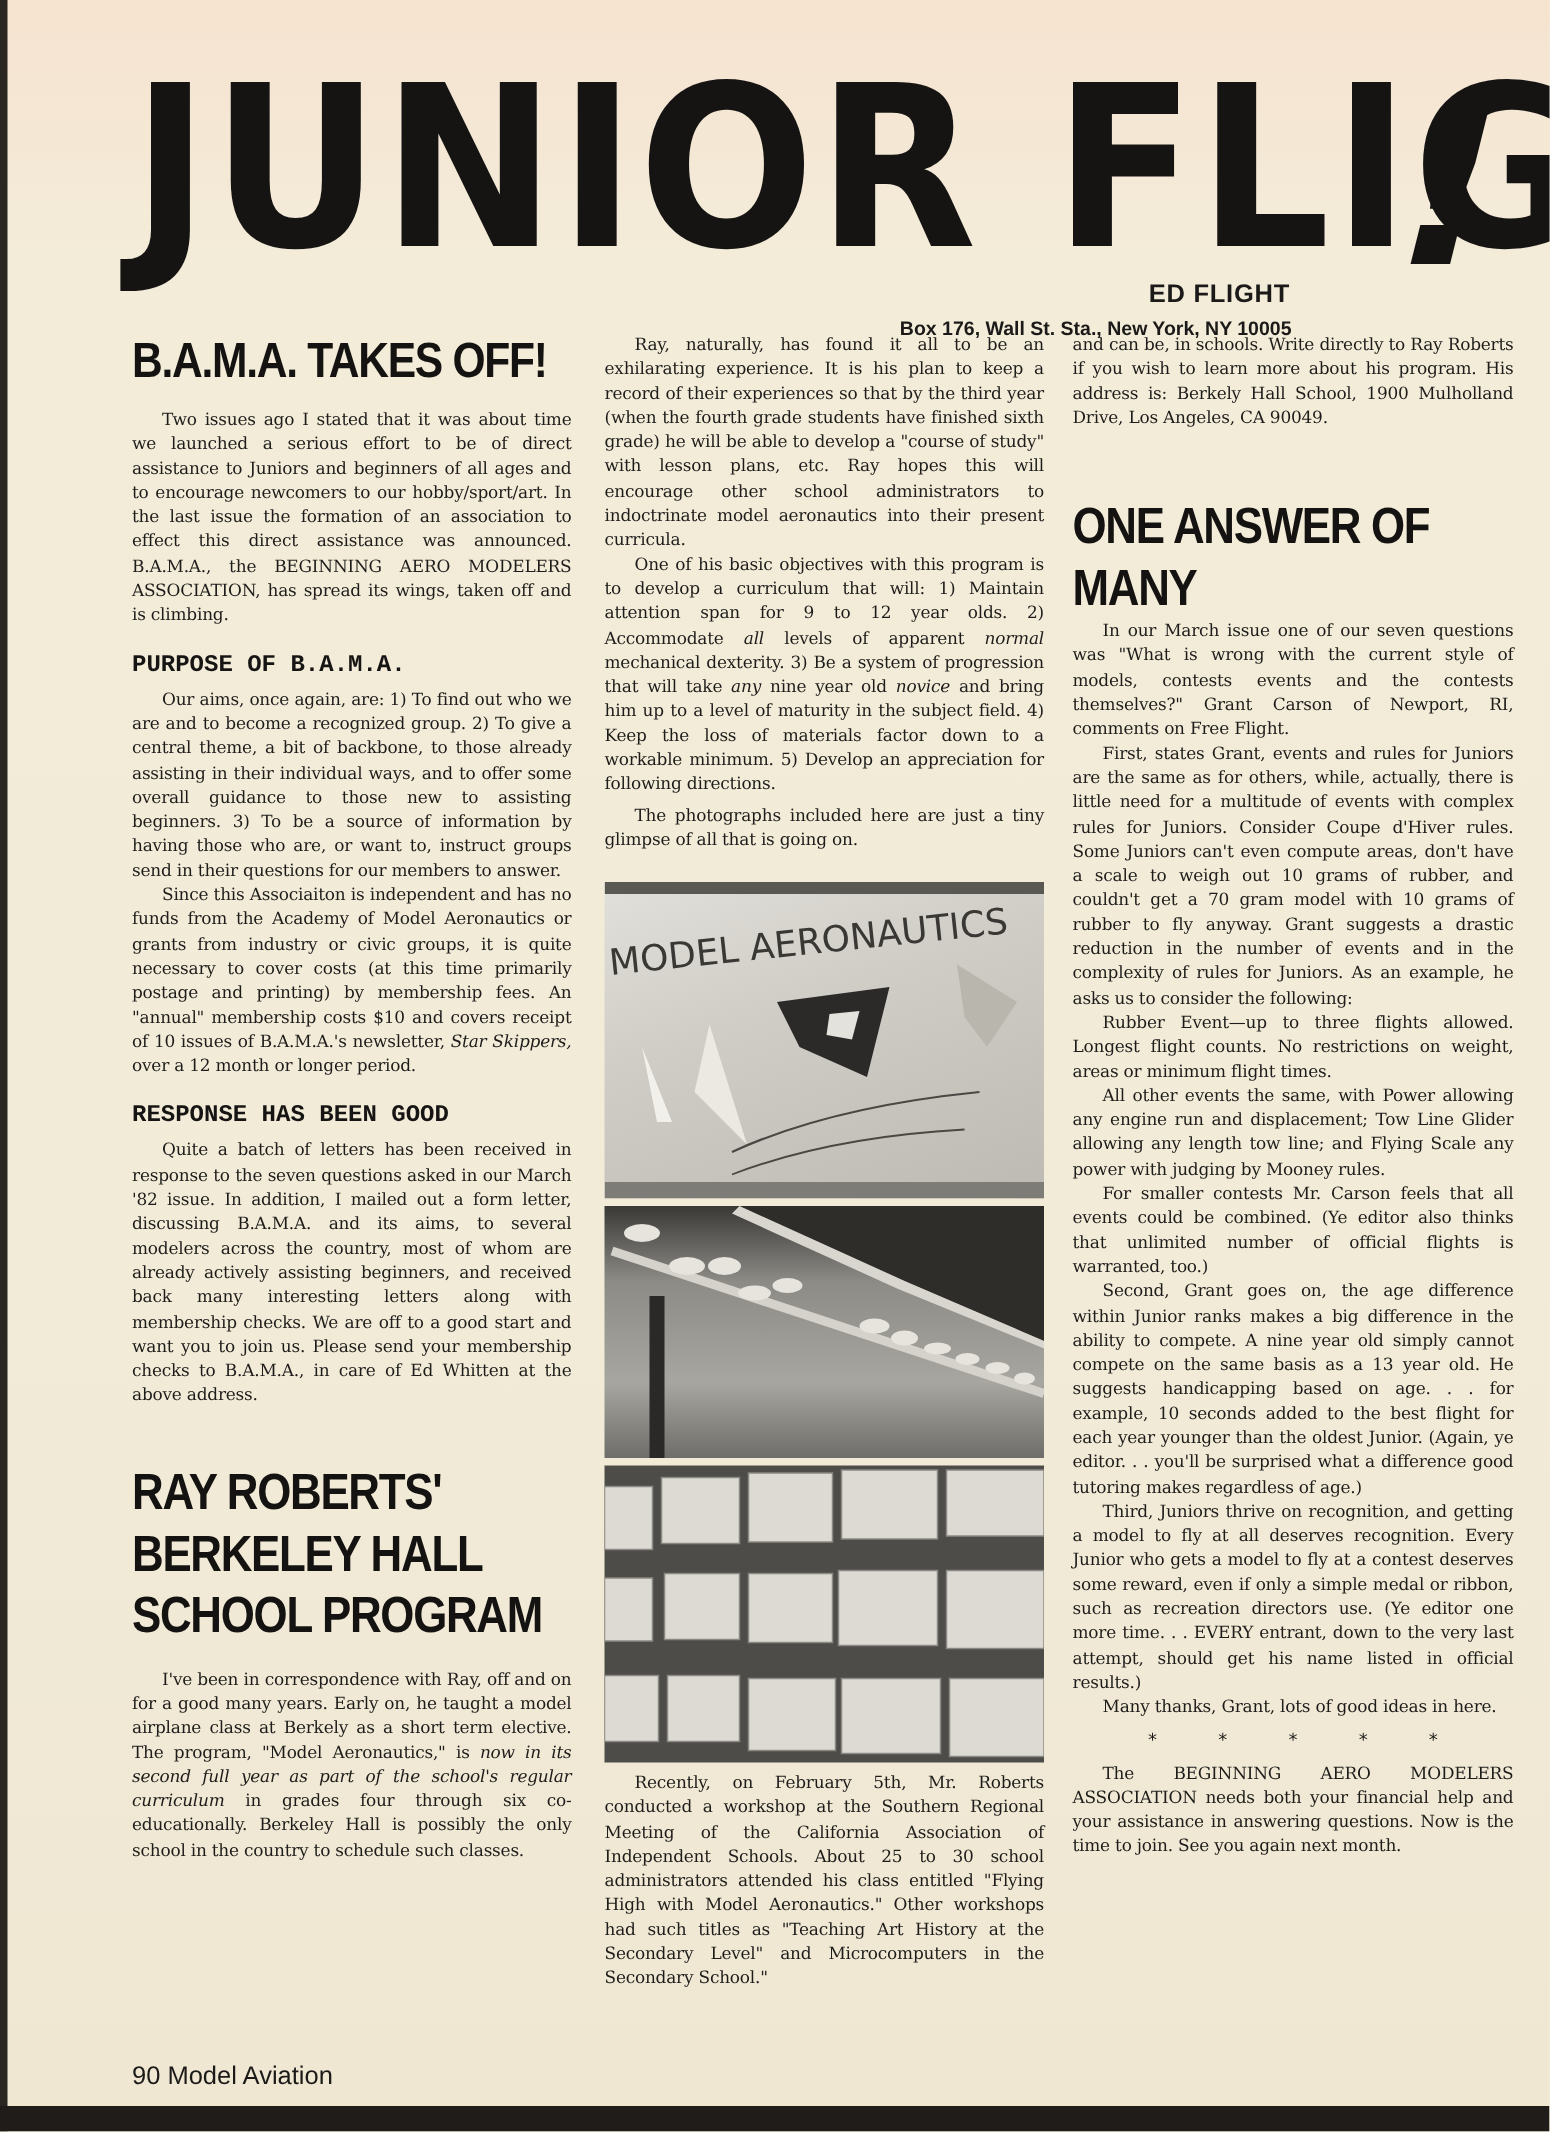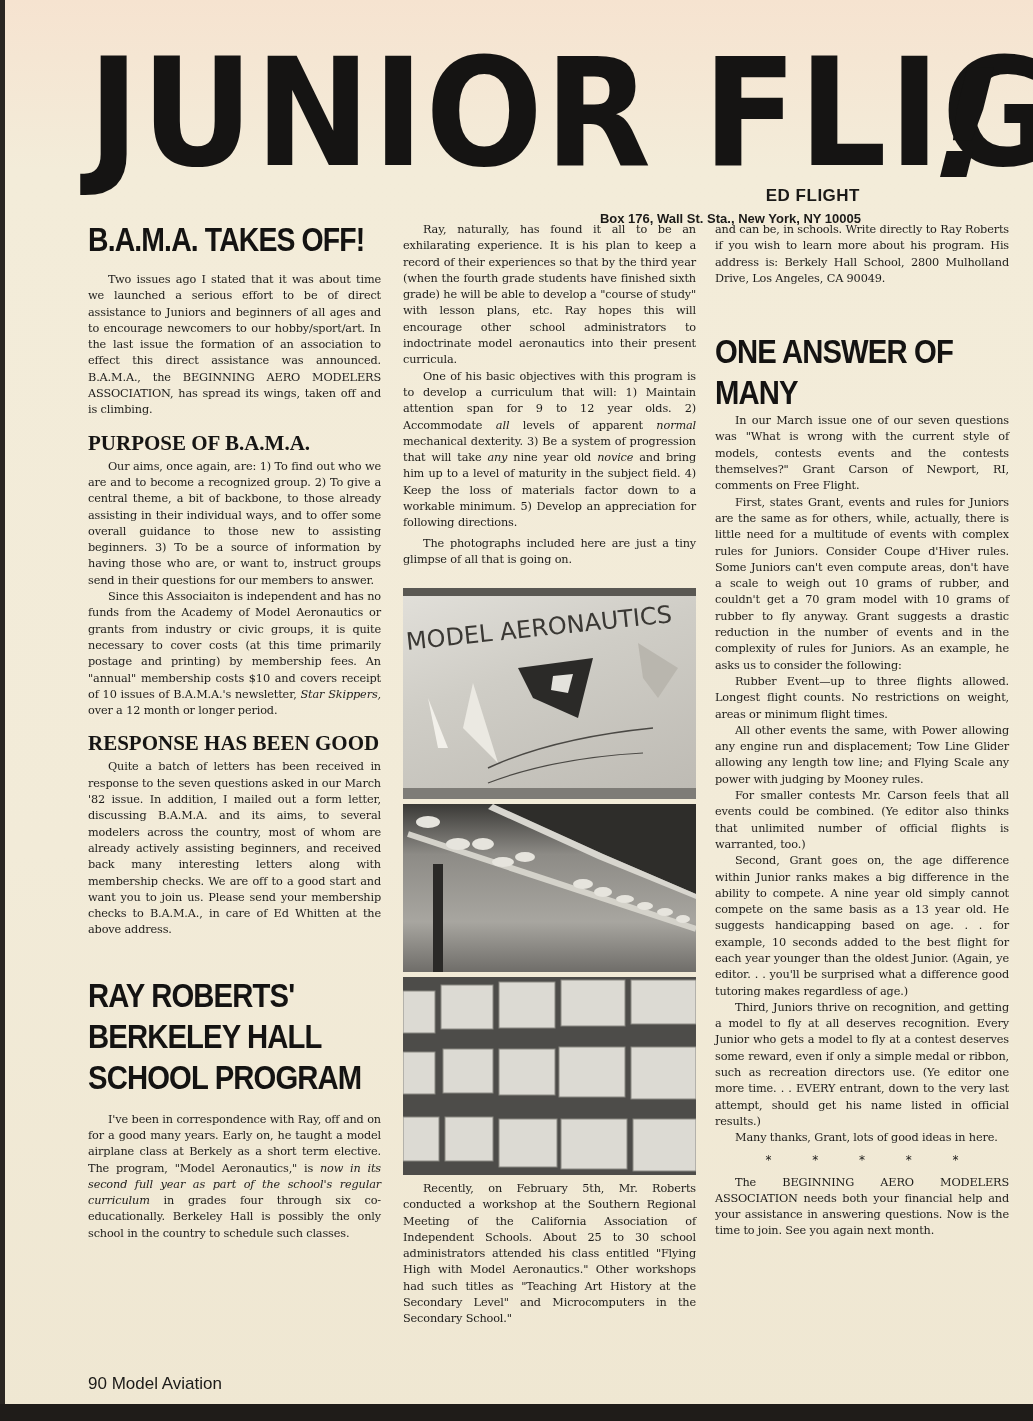--- a/index.html
+++ b/index.html
@@ -49,22 +49,22 @@
   .col2 { left: 403px; width: 293px; }
   .col3 { left: 715px; width: 294px; }
 
   .headline {
     font-family: "Liberation Sans", sans-serif; font-weight: bold;
     font-size: 33px; line-height: 36px; letter-spacing: -1px;
     transform: scaleX(0.86); transform-origin: left top;
     width: 116%; color: #141312;
   }
   .subhead {
-    font-family: Liberation Serif, serif; font-weight: bold;
-    font-size: 21px; line-height: 20px; margin: 14px 0 6px 0; color: #161514;
+    font-family: Liberation Mono, monospace; font-weight: bold;
+    font-size: 16px; line-height: 20px; margin: 14px 0 6px 0; color: #161514;
   }
   p.body {
     font-family: "DejaVu Serif", serif; font-size: 11.3px; line-height: 16.3px;
     text-align: justify; text-indent: 20px; color: #1d1c1a;
     letter-spacing: -0.15px;
   }
   p.noindent { text-indent: 0; }
   em { font-style: italic; }
 
   .photo { position: absolute; left: 403px; width: 293px; background: #8c8a85; overflow: hidden; }
@@ -170,21 +170,21 @@
           <rect x="230" y="142" width="63" height="52"></rect>
       </g>
     </svg>
   </div>
 
   <div class="col col2" style="top:1181px;">
     <p class="body">Recently, on February 5th, Mr. Roberts conducted a workshop at the Southern Regional Meeting of the California Association of Independent Schools. About 25 to 30 school administrators attended his class entitled "Flying High with Model Aeronautics." Other workshops had such titles as "Teaching Art History at the Secondary Level" and Microcomputers in the Secondary School."</p>
   </div>
 
   <div class="col col3">
-    <p class="body noindent">and can be, in schools. Write directly to Ray Roberts if you wish to learn more about his program. His address is: Berkely Hall School, 2800 Mulholland Drive, Los Angeles, CA 90049.</p>
+    <p class="body noindent">and can be, in schools. Write directly to Ray Roberts if you wish to learn more about his program. His address is: Berkely Hall School, 1900 Mulholland Drive, Los Angeles, CA 90049.</p>
     <div class="headline" style="margin-top:44px; font-size:34px; line-height:41px; width:110%;">ONE ANSWER OF MANY</div>
     <p class="body" style="">In our March issue one of our seven questions was "What is wrong with the current style of models, contests events and the contests themselves?" Grant Carson of Newport, RI, comments on Free Flight.</p>
     <p class="body">First, states Grant, events and rules for Juniors are the same as for others, while, actually, there is little need for a multitude of events with complex rules for Juniors. Consider Coupe d'Hiver rules. Some Juniors can't even compute areas, don't have a scale to weigh out 10 grams of rubber, and couldn't get a 70 gram model with 10 grams of rubber to fly anyway. Grant suggests a drastic reduction in the number of events and in the complexity of rules for Juniors. As an example, he asks us to consider the following:</p>
     <p class="body">Rubber Event—up to three flights allowed. Longest flight counts. No restrictions on weight, areas or minimum flight times.</p>
     <p class="body">All other events the same, with Power allowing any engine run and displacement; Tow Line Glider allowing any length tow line; and Flying Scale any power with judging by Mooney rules.</p>
     <p class="body">For smaller contests Mr. Carson feels that all events could be combined. (Ye editor also thinks that unlimited number of official flights is warranted, too.)</p>
     <p class="body">Second, Grant goes on, the age difference within Junior ranks makes a big difference in the ability to compete. A nine year old simply cannot compete on the same basis as a 13 year old. He suggests handicapping based on age. . . for example, 10 seconds added to the best flight for each year younger than the oldest Junior. (Again, ye editor. . . you'll be surprised what a difference good tutoring makes regardless of age.)</p>
     <p class="body">Third, Juniors thrive on recognition, and getting a model to fly at all deserves recognition. Every Junior who gets a model to fly at a contest deserves some reward, even if only a simple medal or ribbon, such as recreation directors use. (Ye editor one more time. . . EVERY entrant, down to the very last attempt, should get his name listed in official results.)</p>
     <p class="body">Many thanks, Grant, lots of good ideas in here.</p>
     <div class="stars">

